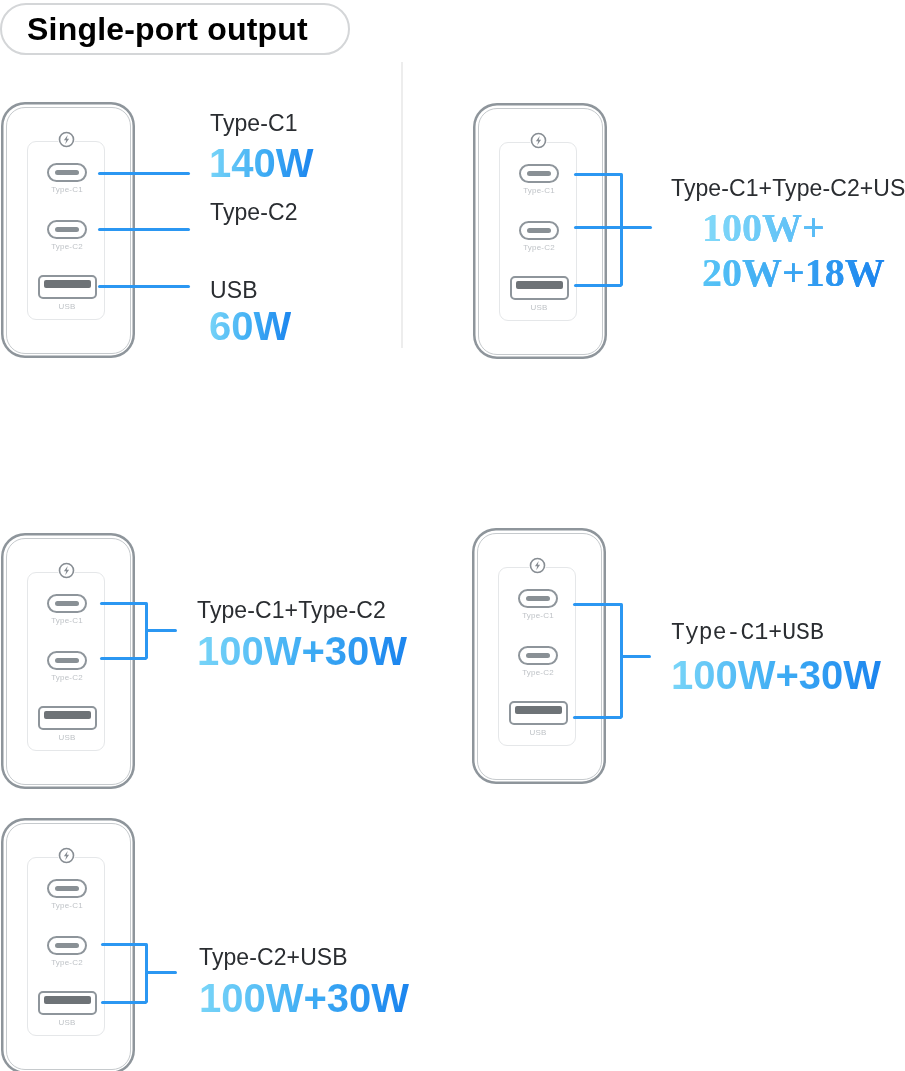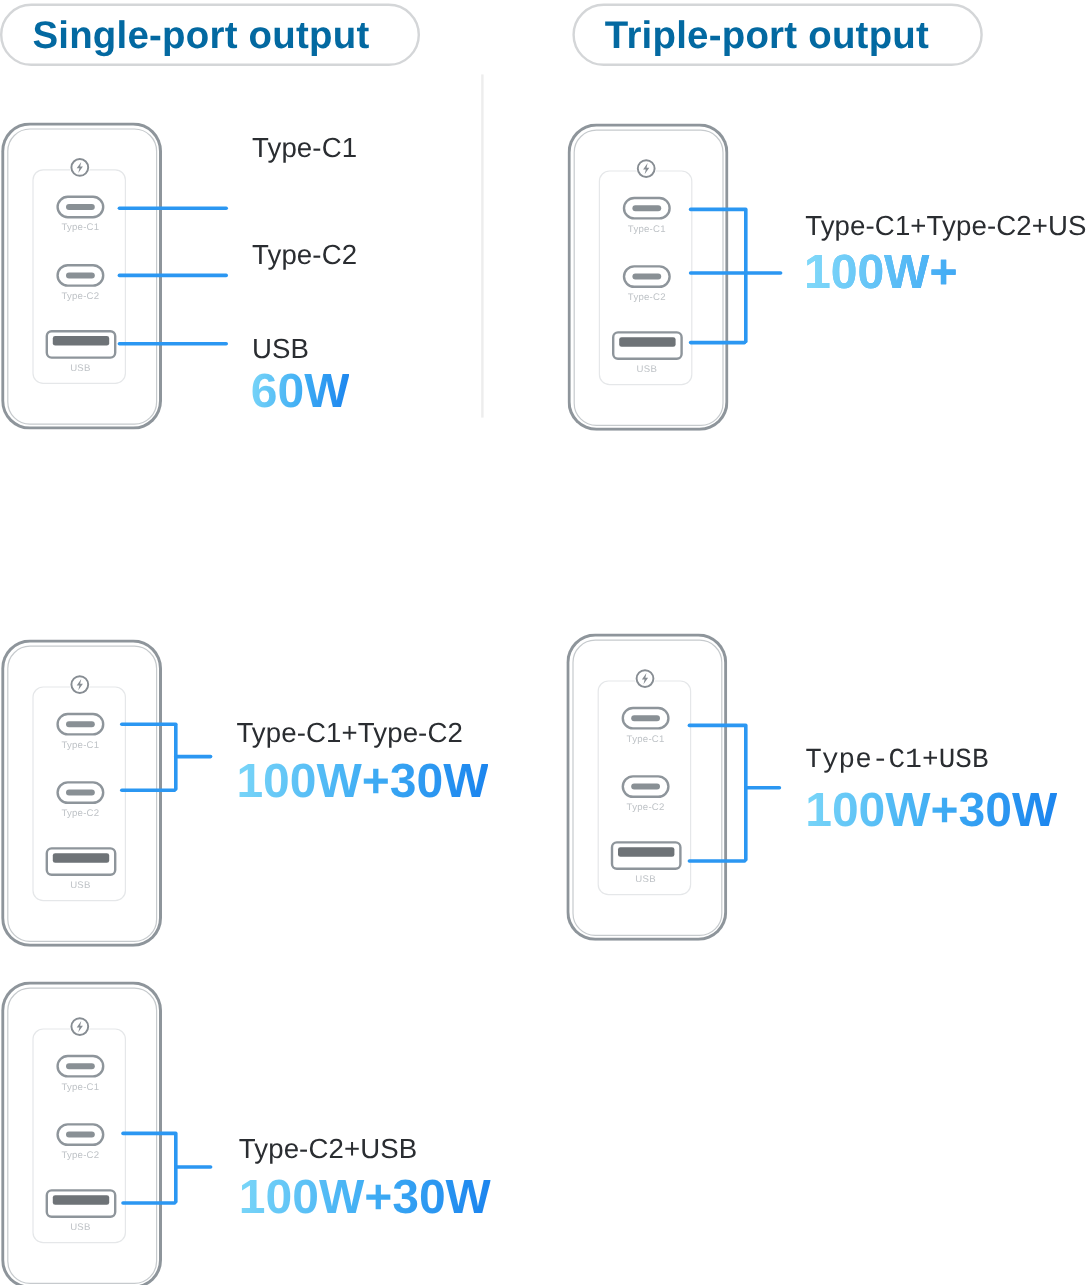--- a/index.html
+++ b/index.html
@@ -4,21 +4,21 @@
 <style>
   html,body{margin:0;padding:0;background:#fff;}
   .canvas{
     position:relative;width:905px;height:1071px;background:#ffffff;
     overflow:hidden;font-family:"Liberation Sans",sans-serif;
   }
   
   .badge{
     position:absolute;height:52px;box-sizing:border-box;background:#fff;
     border:2px solid #d4d6d8;border-radius:28px;display:flex;align-items:center;
-    padding-left:25px;font-weight:700;font-size:32px;color:#0369a1;letter-spacing:.2px;
+    padding-left:25px;font-weight:700;font-size:32px;color:#000000;letter-spacing:.2px;
     white-space:nowrap;
   }
   
   .divider{position:absolute;left:401px;top:62px;width:2px;height:286px;background:#ededed;}
   
   .charger{
     position:absolute;width:134px;height:256px;background:#fff;border-radius:24px;
     box-shadow:inset 0 0 0 2.5px #8e959b;
   }
   .charger::before{
@@ -70,23 +70,20 @@
   .watt .wl2{background-image:linear-gradient(95deg,#58c5f6 0%,#1a83ee 100%);}
 </style>
 </head>
 <body>
 
 <div class="canvas">
 
   <div class="badge" style="left:0;top:3px;width:350px;">
     <span>Single-port output</span>
   </div>
-  <div class="badge" style="left:477px;top:3px;width:342px;">
-    <span>Triple-port output</span>
-  </div>
 
   <div class="divider"></div>
 
   <div class="charger" style="left:1px;top:102px;">
     <span class="chip-icon">
       <svg viewBox="0 0 17 17" width="17" height="17">
           <circle cx="8.5" cy="8.5" r="7" fill="none" stroke="#878d93" stroke-width="1.6"></circle>
           <path d="M9.7 3.9 5.9 9.3h2.3l-1 3.9 3.9-5.5H8.8z" fill="#878d93"></path>
         </svg>
     </span>
@@ -211,27 +208,29 @@
   <div class="line h" style="left:573px;top:716px;width:49px;"></div>
   <div class="line v" style="left:620px;top:603px;height:115px;"></div>
   <div class="line h" style="left:620px;top:655px;width:31px;"></div>
 
   <div class="line h" style="left:101px;top:943px;width:46px;"></div>
   <div class="line h" style="left:101px;top:1001px;width:46px;"></div>
   <div class="line v" style="left:145px;top:943px;height:60px;"></div>
   <div class="line h" style="left:145px;top:971px;width:32px;"></div>
 
   <div class="combo-label" style="left:210px;top:110px;">Type-C1</div>
+  <div class="watt" style="left:209px;top:141px;">140W</div>
   <div class="combo-label" style="left:210px;top:199px;">Type-C2</div>
   <div class="combo-label" style="left:210px;top:277px;">USB</div>
   <div class="watt" style="left:209px;top:304px;">60W</div>
 
   <div class="combo-label" style="left:671px;top:175px;">Type-C1+Type-C2+USB</div>
-  <div class="watt" style="left:670px;top:205px;">
+  <div class="watt" style="left:702px;top:205px;font-family:Liberation Serif, serif;">
     <div class="wl1">100W+</div>
+    <div class="wl2">20W+18W</div>
   </div>
 
   <div class="combo-label" style="left:197px;top:597px;">Type-C1+Type-C2</div>
   <div class="watt" style="left:197px;top:629px;">100W+30W</div>
 
   <div class="combo-label" style="left:671px;top:620px;font-family:Liberation Mono, monospace;">Type-C1+USB</div>
   <div class="watt" style="left:671px;top:653px;">100W+30W</div>
 
   <div class="combo-label" style="left:199px;top:944px;text-align:center;">Type-C2+USB</div>
   <div class="watt" style="left:199px;top:976px;">100W+30W</div>

